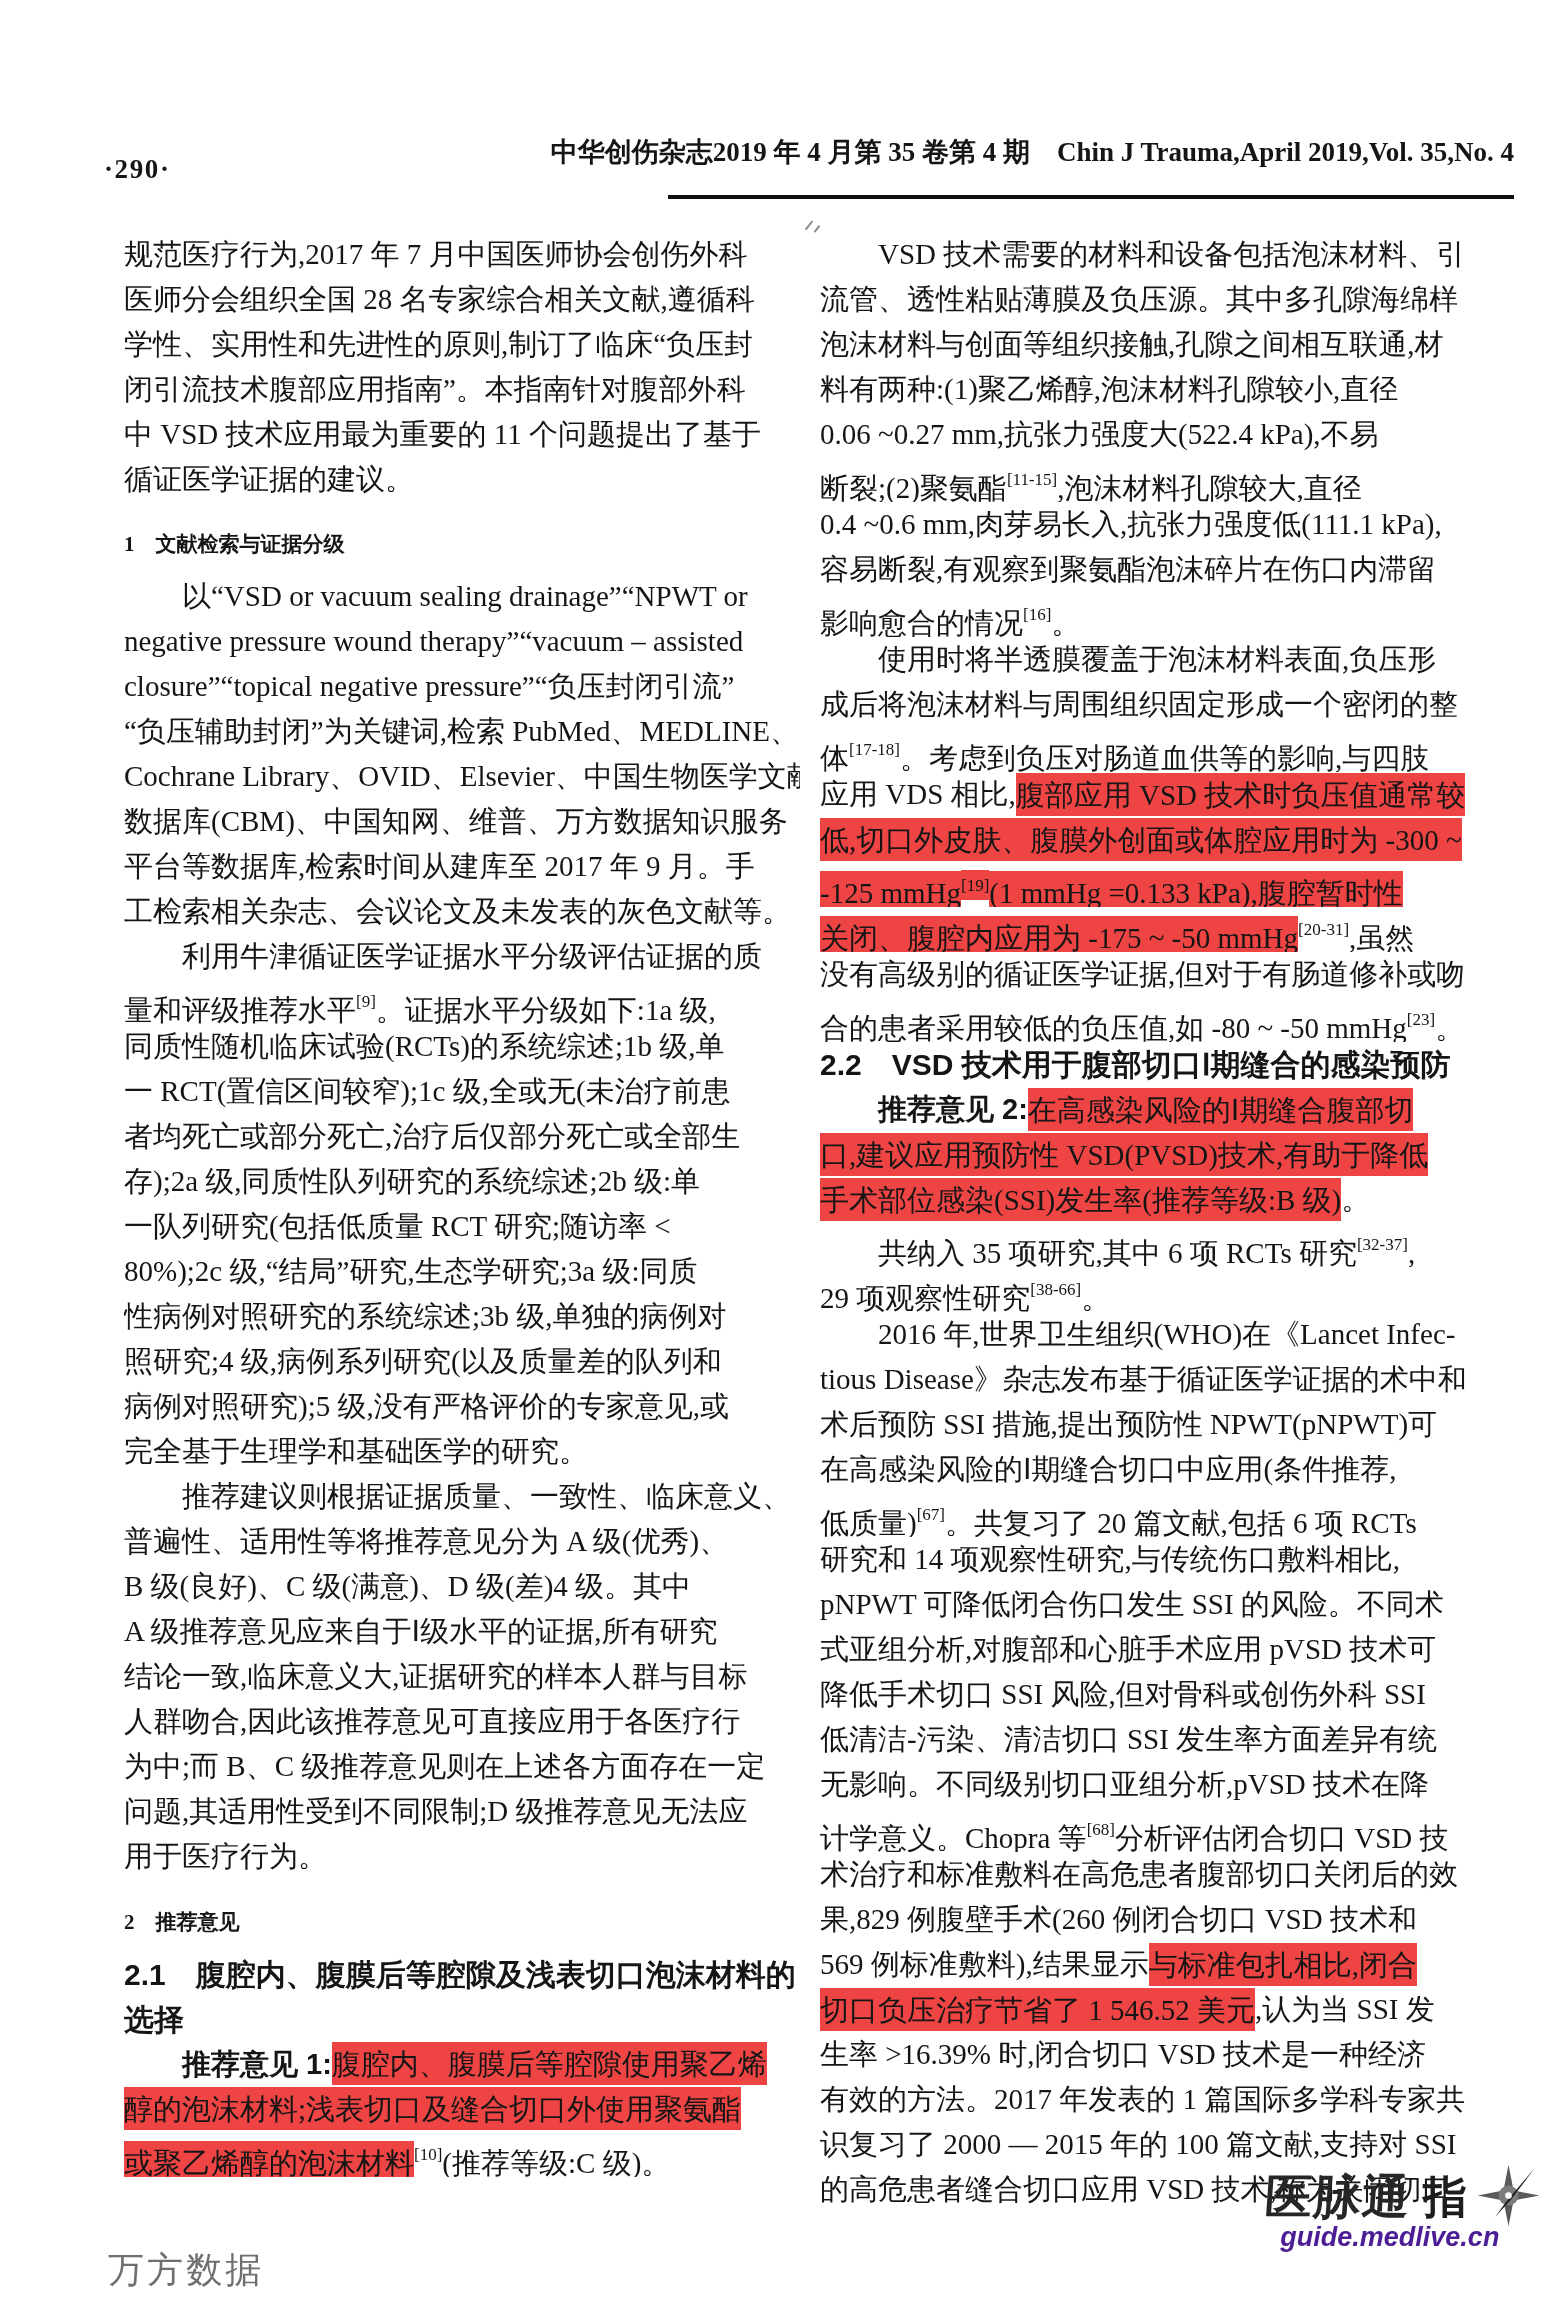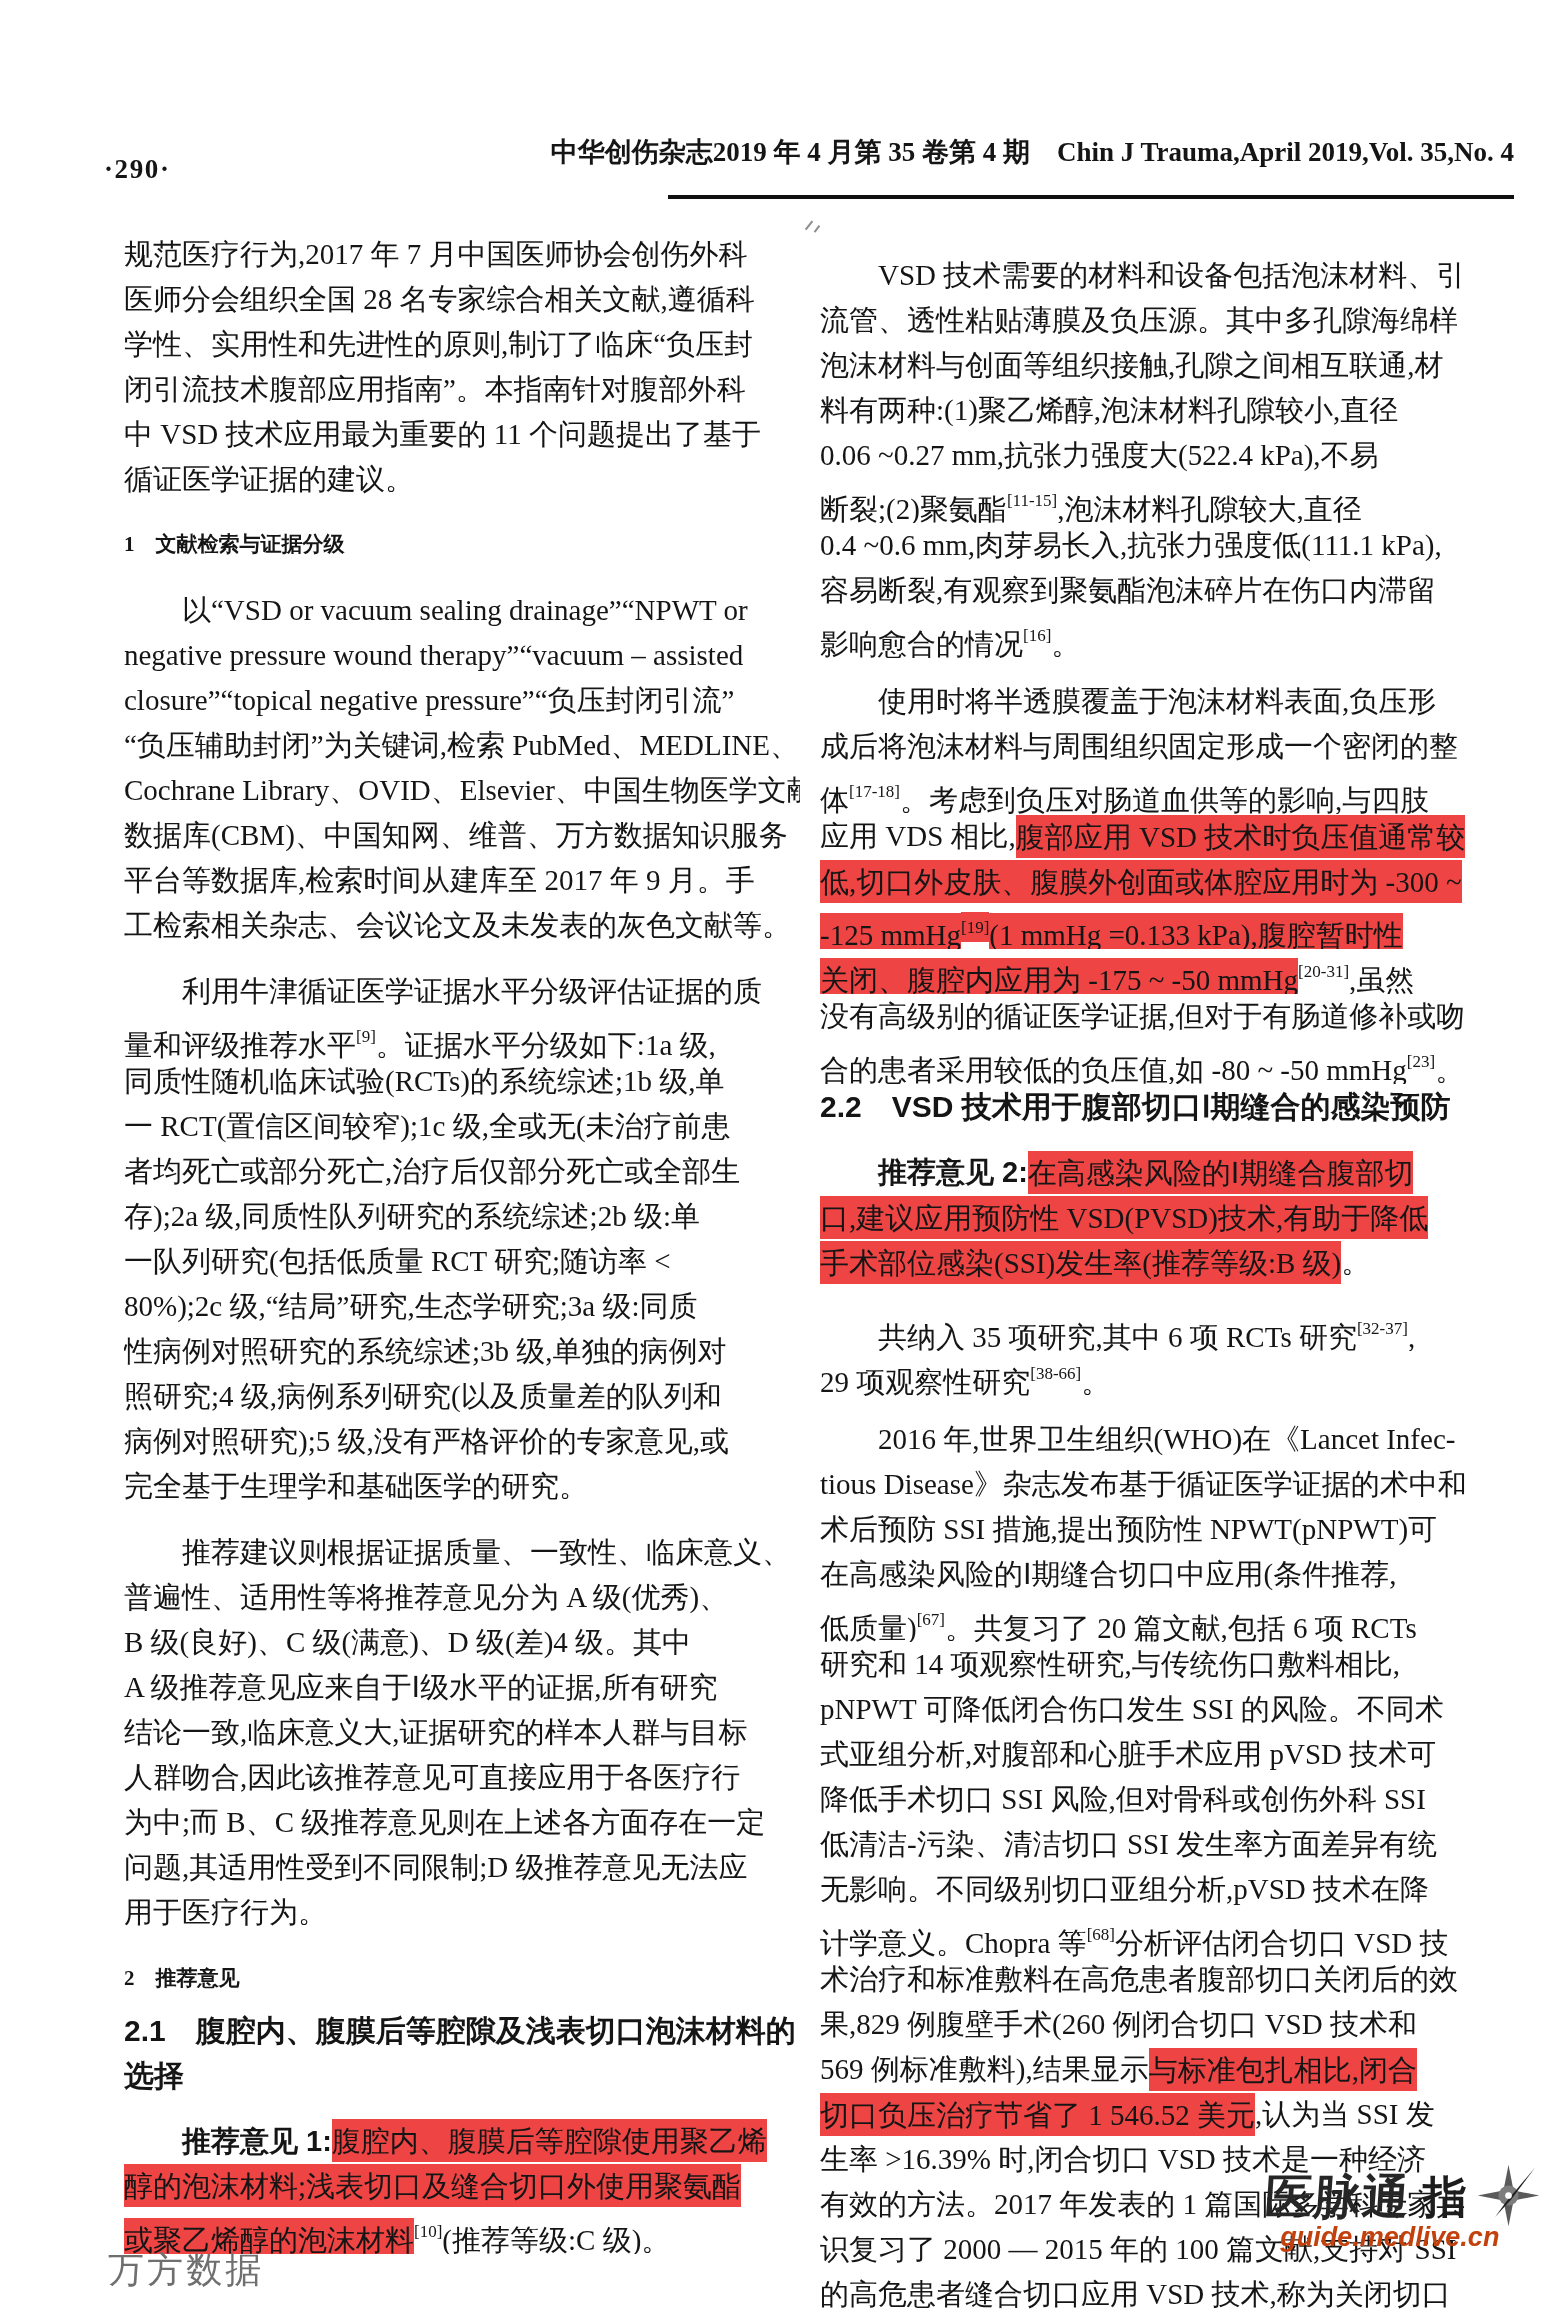--- a/index.html
+++ b/index.html
@@ -9,36 +9,36 @@
   }
   
   .page-number{position:absolute;left:104px;top:154px;font-size:27px;font-weight:700;letter-spacing:1.6px;}
   .journal-head{position:absolute;right:55px;top:134px;font-size:27px;font-weight:700;white-space:nowrap;}
   .head-rule{position:absolute;left:668px;right:55px;top:195px;height:3.9px;background:#101010;}
   
   .col{position:absolute;top:232px;width:676px;}
   .col-left{left:124px;}
   .col-right{left:820px;}
   .line{height:45px;line-height:45px;font-size:29px;white-space:nowrap;overflow:hidden;}
-  .line.ind{text-indent:58px;margin-top:21px;}
+  .line.ind{text-indent:58px;}
   .line.h1{font-family:Liberation Serif, serif;font-weight:700;font-size:21px;margin:20.4px 0 7px 0;}
   .line.h2{font-family:"Liberation Sans", sans-serif;font-weight:700;font-size:30px;}
   span.b{font-family:"Liberation Sans", sans-serif;font-weight:700;}
   span.h{background:#ef4444;padding:5.5px 0;}
   span.p{font-size:17px;vertical-align:12.6px;}
   
   .watermark{position:absolute;left:108px;top:2246px;font-size:36px;color:#6f6f6f;letter-spacing:3.1px;}
   .logo{position:absolute;right:27px;top:2162px;text-align:center;}
   .logo-row{display:flex;align-items:center;gap:12.6px;justify-content:flex-end;}
   .logo-main{font-family:"Liberation Sans", sans-serif;font-weight:900;font-size:47px;color:#262626;
              letter-spacing:1.6px;transform:skewX(-4deg);}
   .logo-zhi{font-family:"Liberation Sans", sans-serif;font-weight:900;font-size:44px;color:#1d1d1d;}
   .logo-compass{margin-left:-4.7px;}
   .logo-url{font-family:"Liberation Sans", sans-serif;font-weight:700;font-style:italic;font-size:27px;
-            color:#c2410c;margin-top:-11px;padding-right:27px;}
+            color:#4c1d95;margin-top:-11px;padding-right:27px;}
   
   .artifact{position:absolute;left:808px;top:220px;width:17px;height:20.4px;}
   .artifact i{position:absolute;display:block;background:#8d8d8d;width:2.4px;height:11px;transform:rotate(38deg);}
   .artifact i:nth-child(2){left:7.8px;top:4.7px;height:7.8px;}
 </style>
 </head>
 <body>
 
 <div class="page-number">·290·</div>
 <div class="journal-head">中华创伤杂志2019 年 4 月第 35 卷第 4 期　Chin J Trauma,April 2019,Vol. 35,No. 4</div>

